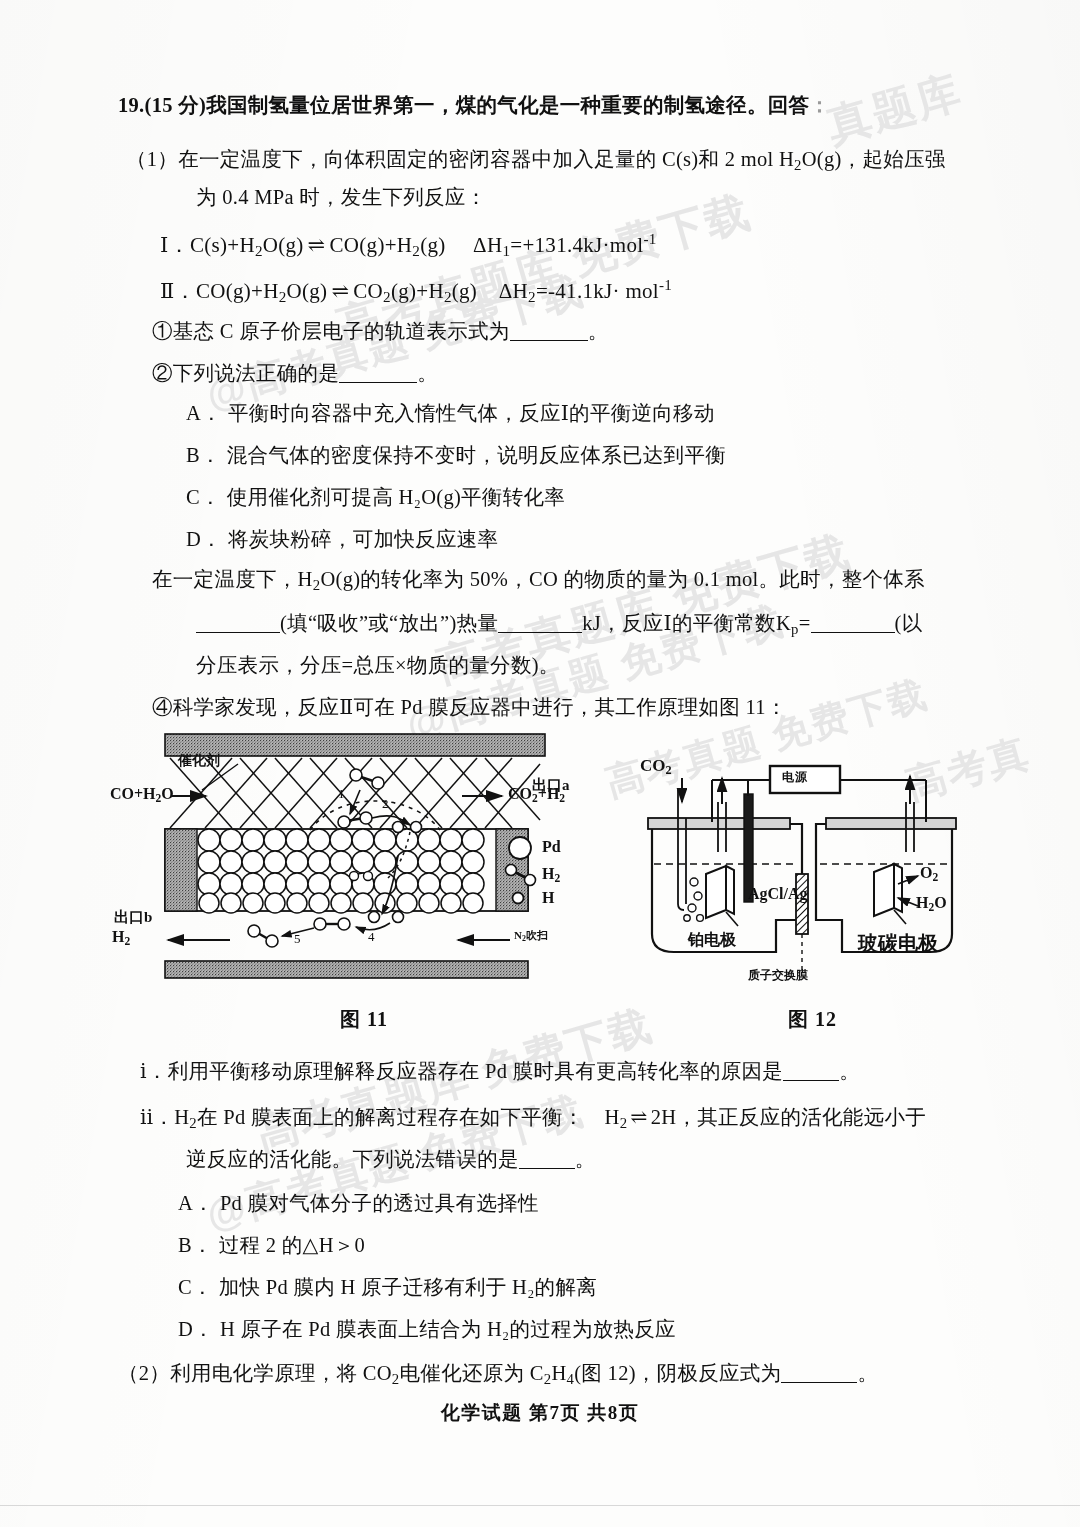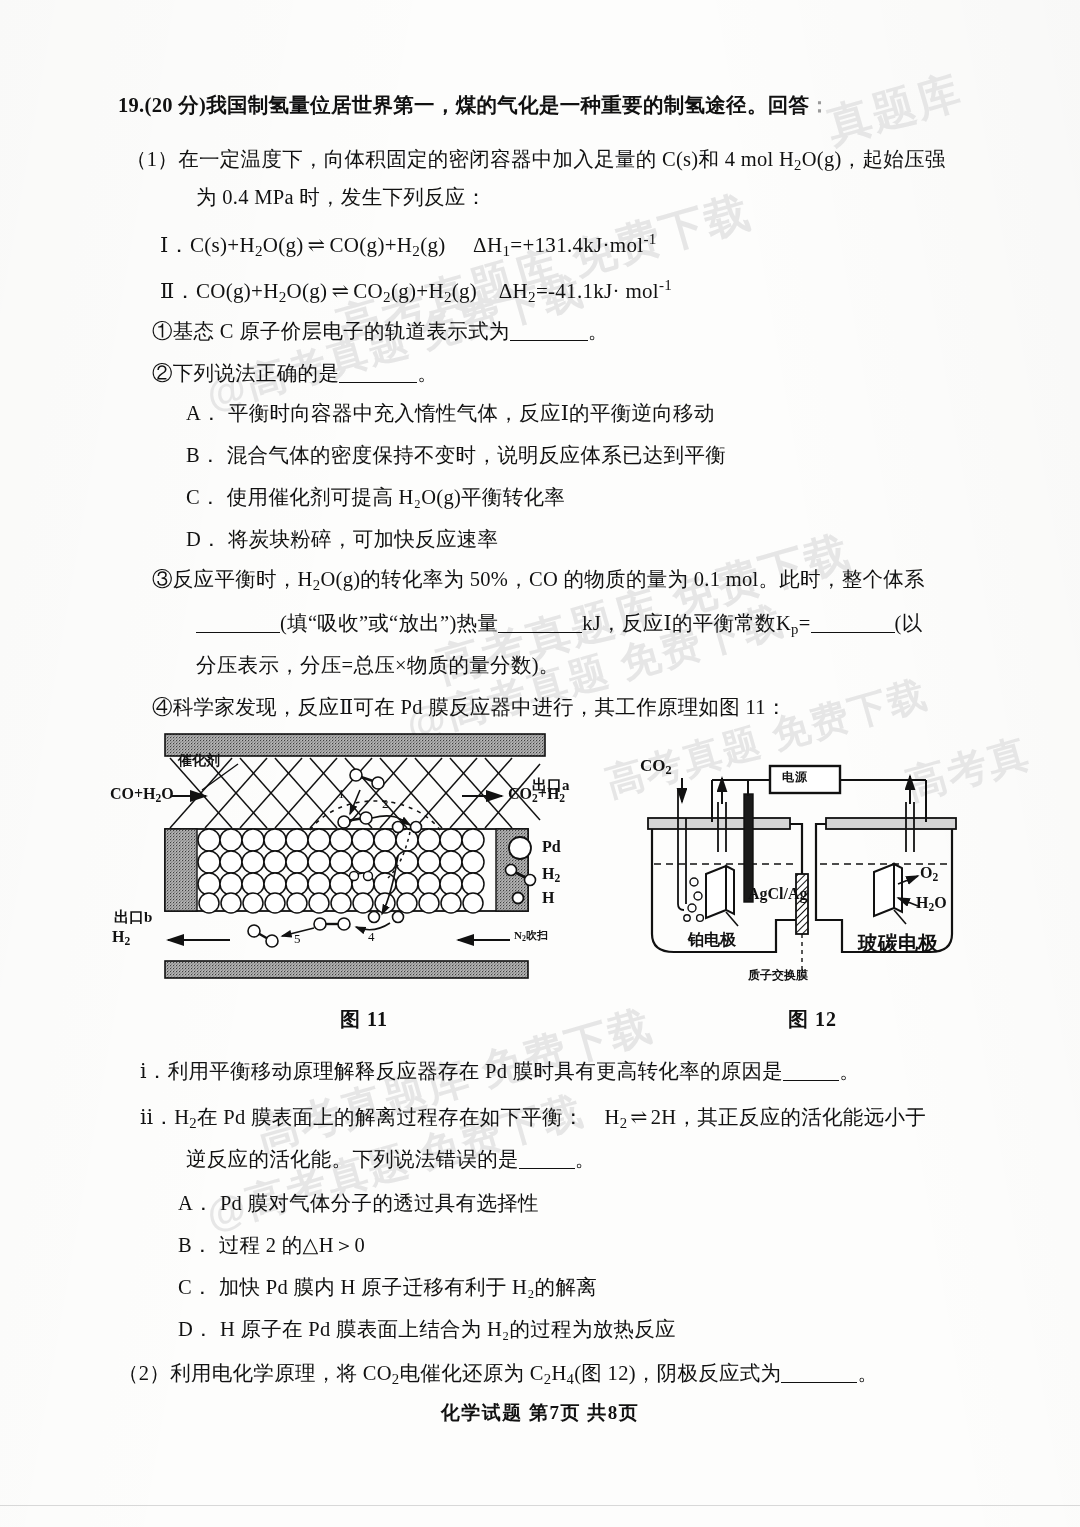--- a/index.html
+++ b/index.html
@@ -114,25 +114,25 @@
   <div class="wm" style="left:600px; top:760px; font-size:38px; transform:rotate(-16deg);">高考真题 免费下载</div>
   <div class="wm" style="left:250px; top:1110px; font-size:42px; transform:rotate(-16deg);">高考真题库 免费下载</div>
   <div class="wm" style="left:200px; top:1190px; font-size:40px; transform:rotate(-16deg);">@高考真题 免费下载</div>
   <div class="wm" style="left:820px; top:100px; font-size:44px; transform:rotate(-16deg);">真题库</div>
   <div class="wm" style="left:900px; top:760px; font-size:40px; transform:rotate(-16deg);">高考真</div>
 </div>
 
 <div class="content">
 
   <div class="line bold" style="left:118px; top:92px;">
-    <span>19.</span><span>(20 分)</span><span>我国制氢量位居世界第一，煤的气化是一种重要的制氢途径。回答</span><span class="fade">：</span>
+    <span>19.</span><span>(15 分)</span><span>我国制氢量位居世界第一，煤的气化是一种重要的制氢途径。回答</span><span class="fade">：</span>
   </div>
 
   <div class="line" style="left:126px; top:146px;">
-    <span>（1）</span><span>在一定温度下，向体积固定的密闭容器中加入足量的 C(s)和 4 mol H</span><span class="sub">2</span><span>O(g)，起始压强</span>
+    <span>（1）</span><span>在一定温度下，向体积固定的密闭容器中加入足量的 C(s)和 2 mol H</span><span class="sub">2</span><span>O(g)，起始压强</span>
   </div>
 
   <div class="line" style="left:196px; top:184px;">
     <span>为 0.4 MPa 时，发生下列反应：</span>
   </div>
 
   <div class="line" style="left:160px; top:226px; font-size:21px;">
     <span>Ⅰ．</span><span>C(s)+H</span><span class="sub">2</span><span>O(g)</span><span style="padding:0 4px;">⇌</span><span>CO(g)+H</span><span class="sub">2</span><span>(g)</span>
     <span style="display:inline-block;width:22px"></span><span>ΔH</span><span class="sub">1</span><span>=+131.4kJ·mol</span><span class="sup">-1</span>
   </div>
@@ -157,21 +157,21 @@
     <span>B．</span><span style="display:inline-block;width:6px"></span><span>混合气体的密度保持不变时，说明反应体系已达到平衡</span>
   </div>
   <div class="line" style="left:186px; top:484px;">
     <span>C．</span><span style="display:inline-block;width:6px"></span><span>使用催化剂可提高 H₂O(g)平衡转化率</span>
   </div>
   <div class="line" style="left:186px; top:526px;">
     <span>D．</span><span style="display:inline-block;width:6px"></span><span>将炭块粉碎，可加快反应速率</span>
   </div>
 
   <div class="line" style="left:152px; top:566px;">
-    <span>③反应平衡时，H</span><span class="sub">2</span><span>O(g)的转化率为 50%，CO 的物质的量为 0.1 mol。此时，整个体系</span>
+    <span>在一定温度下，H</span><span class="sub">2</span><span>O(g)的转化率为 50%，CO 的物质的量为 0.1 mol。此时，整个体系</span>
   </div>
   <div class="line" style="left:196px; top:610px;">
     <span class="blank" style="width:84px;"></span><span>(填“吸收”或“放出”)热量</span><span class="blank" style="width:84px;"></span><span>kJ，反应Ⅰ的平衡常数K</span><span class="sub">p</span><span>=</span><span class="blank" style="width:84px;"></span><span>(以</span>
   </div>
   <div class="line" style="left:196px; top:652px;">
     <span>分压表示，分压=总压×物质的量分数)。</span>
   </div>
 
   <div class="line" style="left:152px; top:694px;">
     <span>④科学家发现，反应Ⅱ可在 Pd 膜反应器中进行，其工作原理如图 11：</span>

